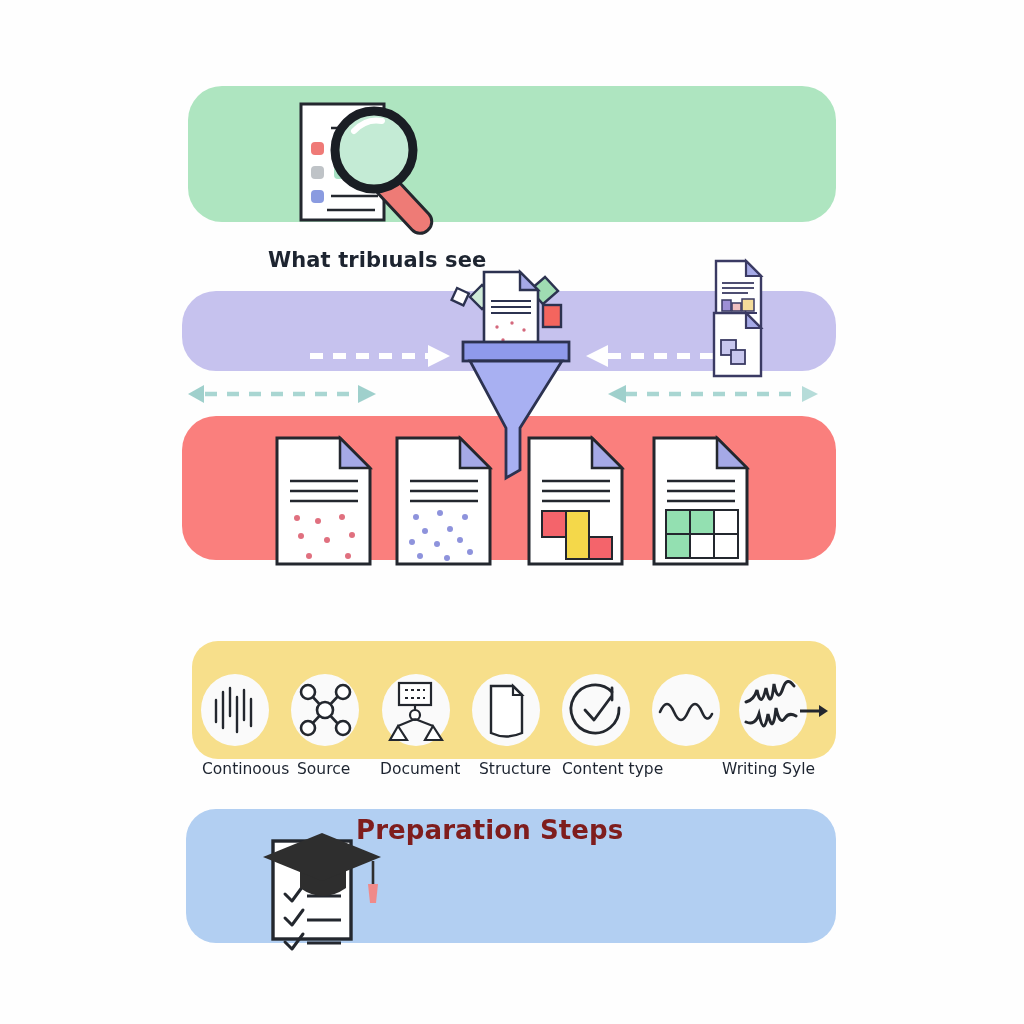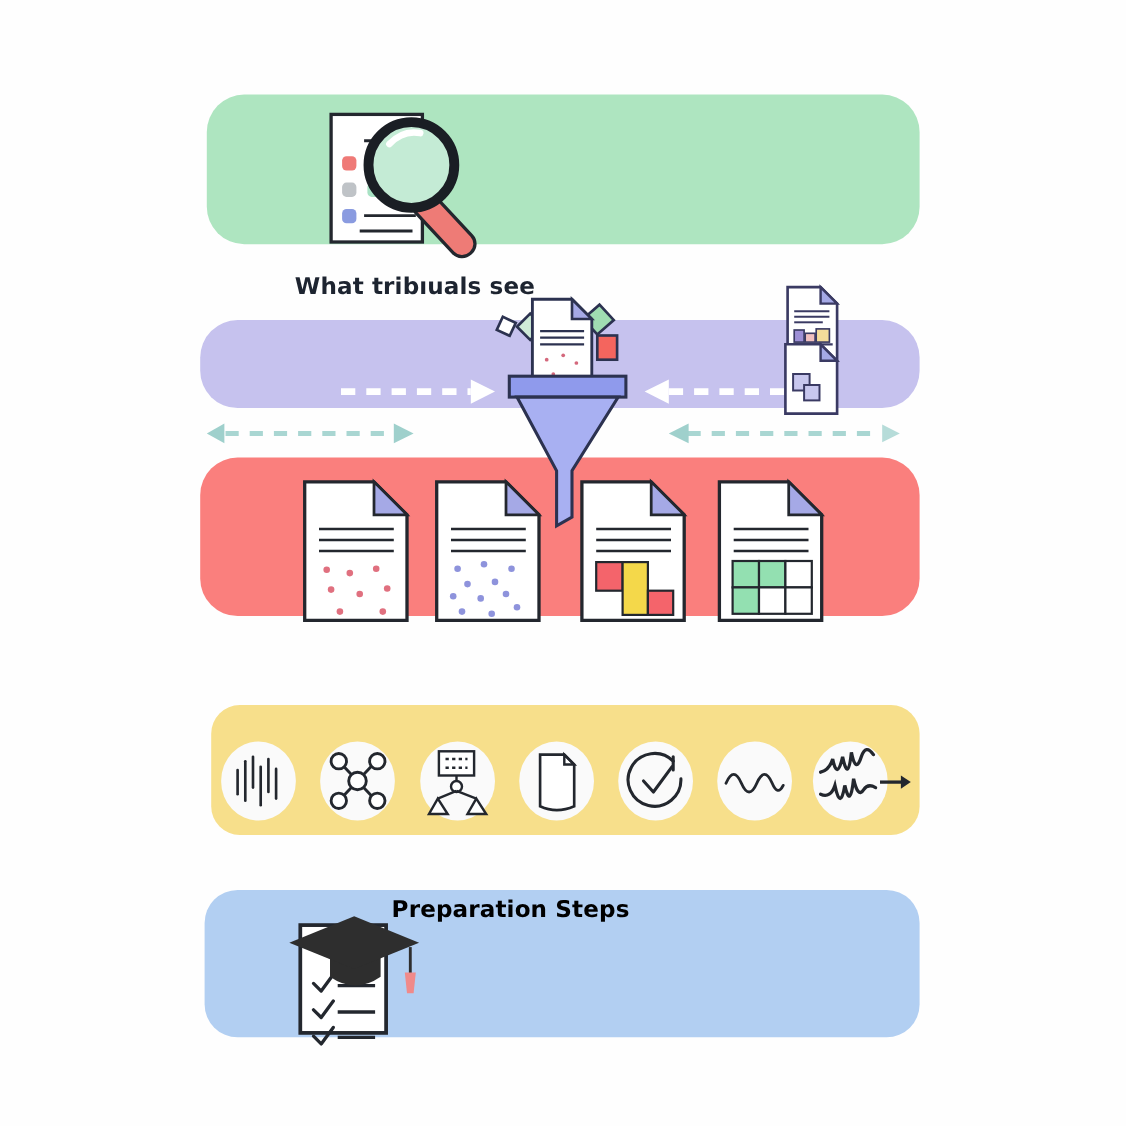--- a/index.html
+++ b/index.html
@@ -41,21 +41,21 @@
     white-space: nowrap;
     letter-spacing: .1px;
   }
   .cap-tribunals {
     left: 268px; top: 248px; font-size: 21px;
   }
   .cap-filtering {
     left: 265px; top: 598px; font-size: 20.5px;
   }
   .cap-prep {
-    left: 356px; top: 815px; font-size: 21px; color: #000000; text-align: right;
+    left: 356px; top: 815px; font-size: 26px; color: #7f1d1d; text-align: right;
   }
 
   
   .yellow-labels {
     position: absolute;
     left: 186px; top: 760px;
     width: 662px; height: 28px;
   }
   .ylabel {
     position: absolute;
@@ -320,14 +320,22 @@
     </g>
 
   </svg>
   </div>
 
   <div class="caption cap-tribunals">What tribıuals see</div>
 
 
   <div class="caption cap-prep">Preparation Steps</div>
 
+  <div class="yellow-labels">
+    <span class="ylabel" style="left:16px">Continoous</span>
+    <span class="ylabel" style="left:111px">Source</span>
+    <span class="ylabel" style="left:194px">Document</span>
+    <span class="ylabel" style="left:293px">Structure</span>
+    <span class="ylabel" style="left:376px">Content type</span>
+    <span class="ylabel" style="left:536px">Writing Syle</span>
+  </div>
 
 </div>
 
 </body></html>

